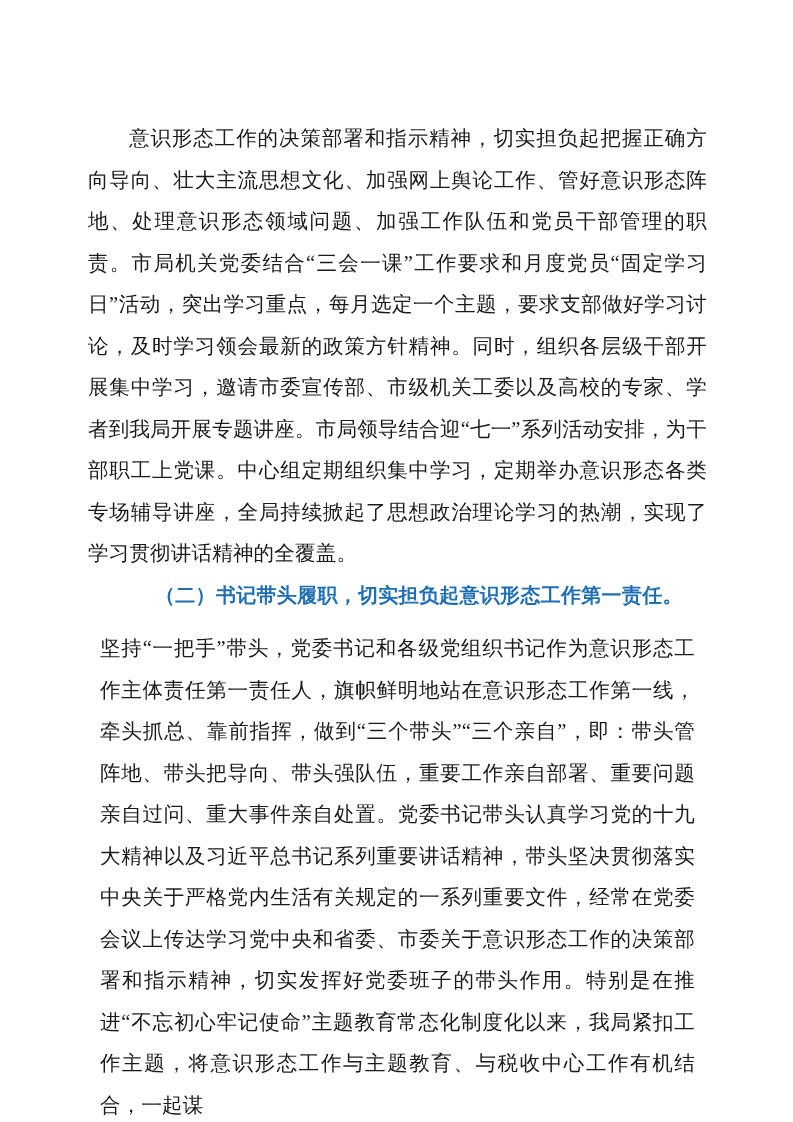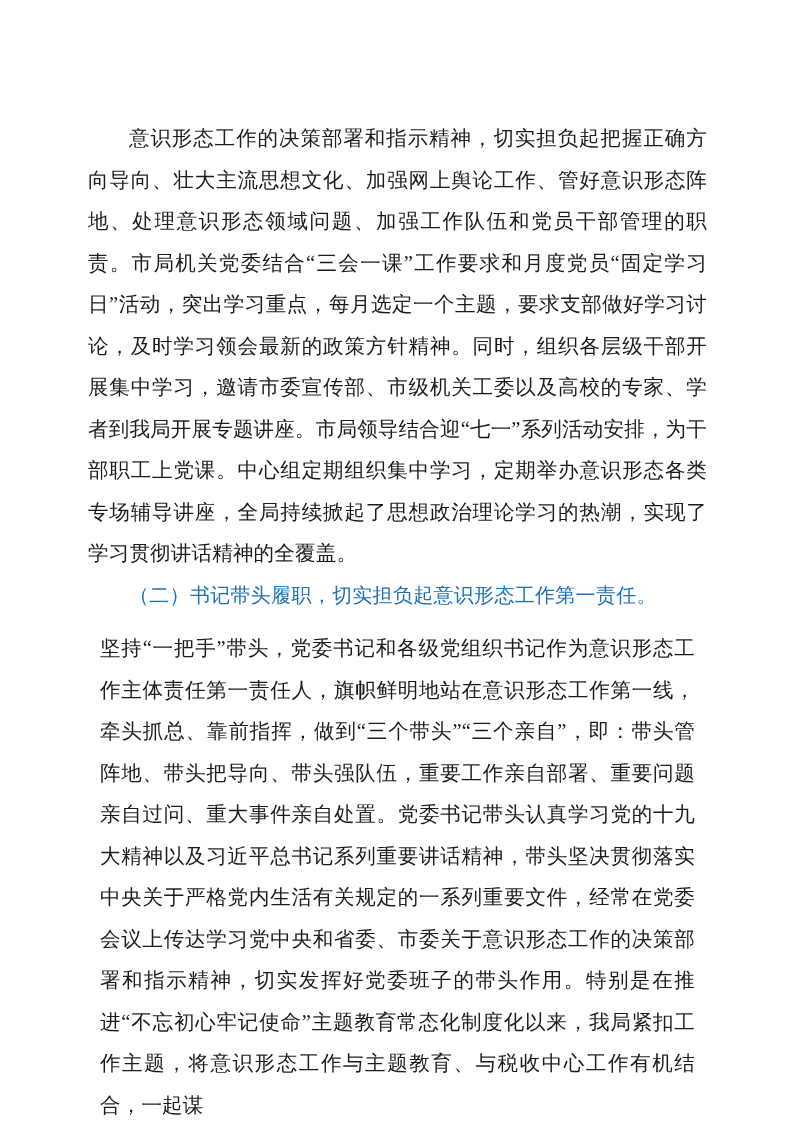--- a/index.html
+++ b/index.html
@@ -31,24 +31,25 @@
   p.para {
     margin: 0;
     text-indent: 2em;
   }
   p.cont {
     margin: 12px;
     text-indent: 0;
   }
   .heading-blue {
     color: #1f6fb5;
-    font-weight: normal;
+    font-weight: bold;
     font-family: "Liberation Sans", "DejaVu Sans", sans-serif;
     font-size: 20px;
     letter-spacing: 0.3px;
+    margin-left: 26px;
   }
   .heading-line {
     margin: 0;
     text-indent: 2em;
   }
 </style>
 </head>
 <body>
 
 <div class="page">

